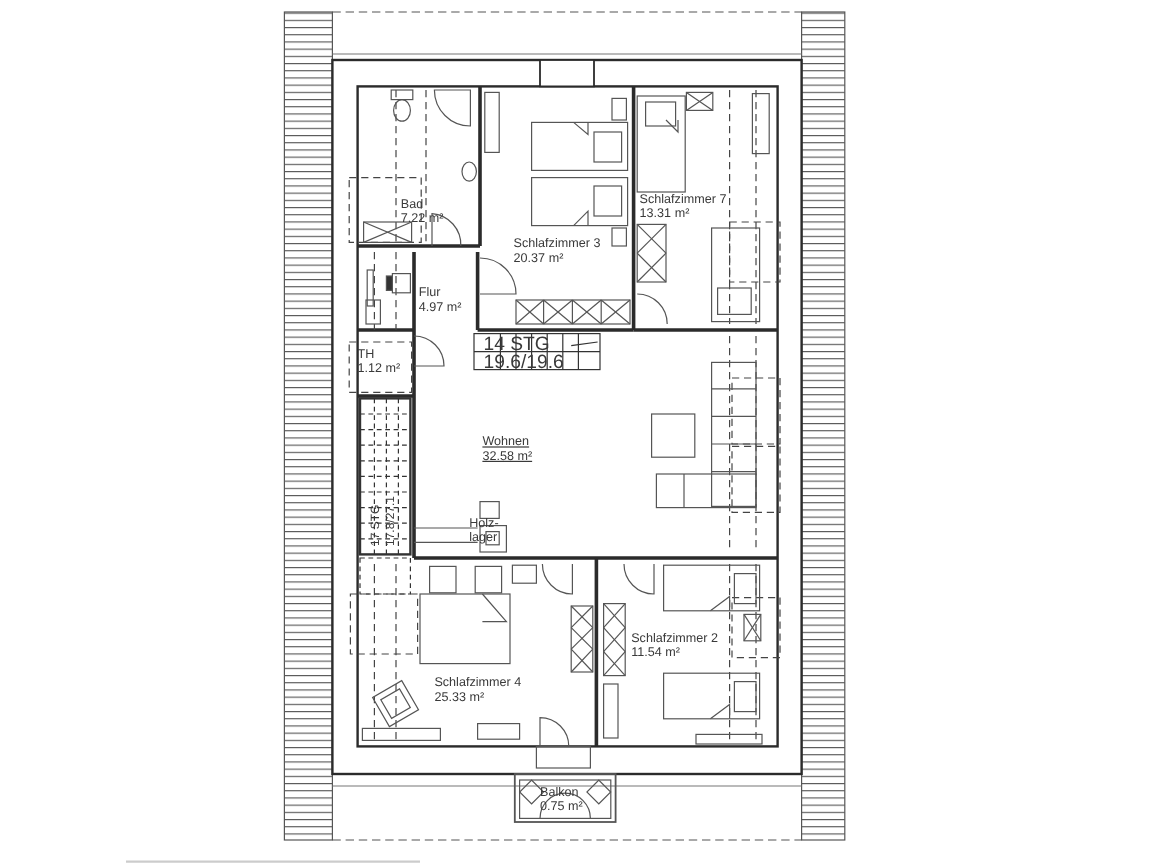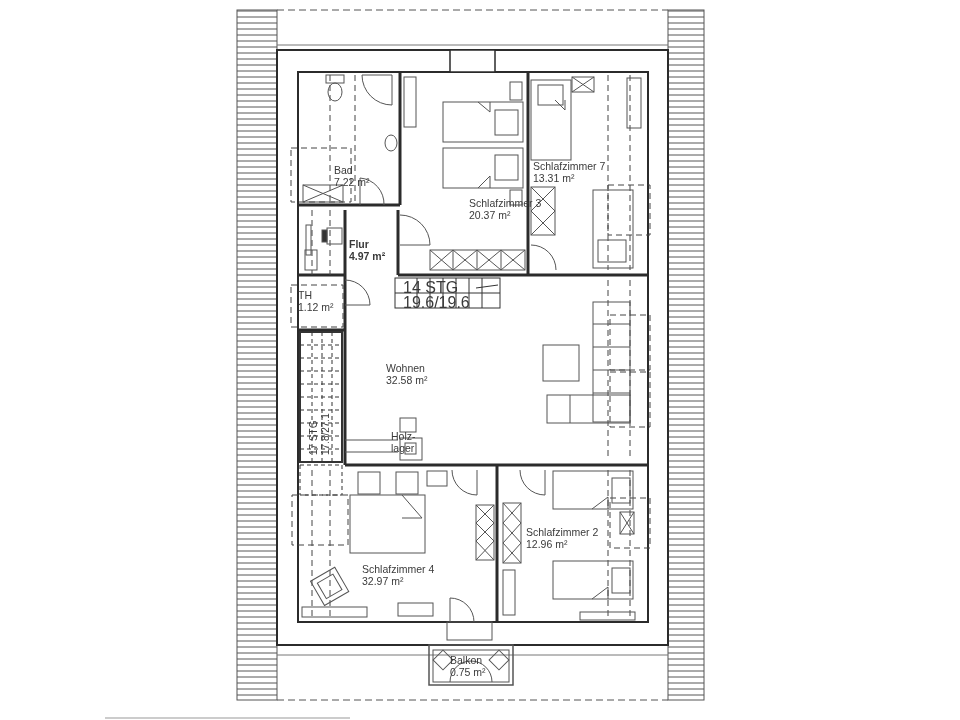--- a/index.html
+++ b/index.html
@@ -246,51 +246,51 @@
     <path d="M450,682 A21,21 0 0 1 492,682"></path>
   </g>
 
   <line x1="105" y1="718" x2="350" y2="718" stroke="#ccc" stroke-width="2"></line>
 </svg>
 
 <div class="lbl" style="left:334px;top:141px;margin-top:23px;">
   <span>Bad</span>
   <span>7.22 m²</span>
 </div>
-<div class="lbl" style="left:428px;top:197px;margin-left:41px;">
+<div class="lbl" style="left:428px;top:197px;">
   <span>Schlafzimmer 3</span>
   <span>20.37 m²</span>
 </div>
 <div class="lbl" style="left:533px;top:160px;">
   <span>Schlafzimmer 7</span>
   <span>13.31 m²</span>
 </div>
-<div class="lbl" style="left:349px;top:238px;font-weight:bold;">
+<div class="lbl" style="left:349px;top:238px;">
   <span>Flur</span>
   <span>4.97 m²</span>
 </div>
 <div class="lbl" style="left:298px;top:289px;">
   <span>TH</span>
   <span>1.12 m²</span>
 </div>
-<div class="lbl" style="left:386px;top:362px;">
+<div class="lbl" style="left:402px;top:362px;text-decoration:underline;">
   <span>Wohnen</span>
   <span>32.58 m²</span>
 </div>
 <div class="lbl" style="left:343px;top:430px;margin-left:48px;">
   <span>Holz-</span>
   <span>lager</span>
 </div>
 <div class="lbl" style="left:362px;top:563px;">
   <span>Schlafzimmer 4</span>
-  <span>32.97 m²</span>
+  <span>25.33 m²</span>
 </div>
 <div class="lbl" style="left:526px;top:526px;">
   <span>Schlafzimmer 2</span>
-  <span>12.96 m²</span>
+  <span>11.54 m²</span>
 </div>
 <div class="lbl" style="left:450px;top:654px;">
   <span>Balkon</span>
   <span>0.75 m²</span>
 </div>
 <div class="lbl" style="left:403px;top:280px;font-size:16px;line-height:15px;">
   <span>14 STG</span>
   <span>19.6/19.6</span>
 </div>
 <div class="lbl vert" style="left:308px;top:455px;font-size:10px;line-height:12px;">

